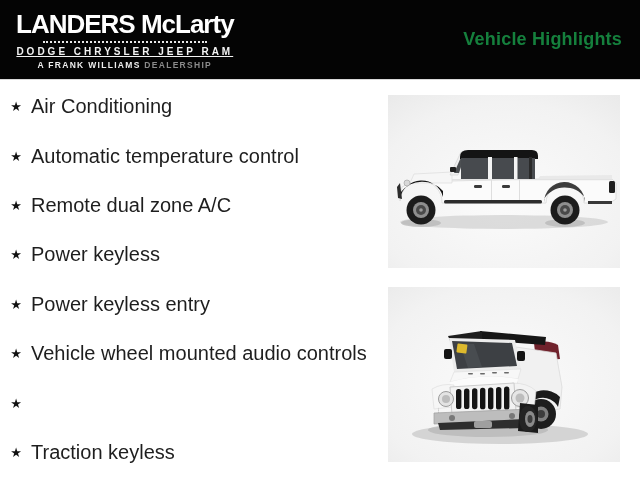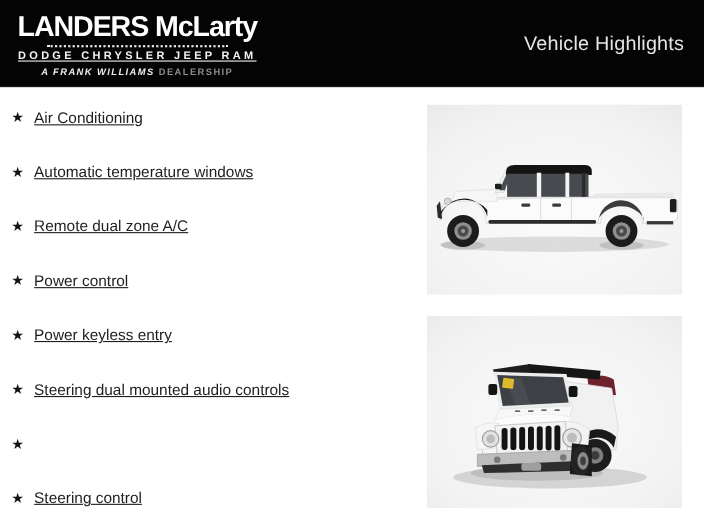--- a/index.html
+++ b/index.html
@@ -18,29 +18,29 @@
   .logo-name {
     color: #ffffff; font-weight: bold; font-size: 26px; line-height: 1.05;
     letter-spacing: -1px; white-space: nowrap;
   }
   .logo-divider { width: 164px; height: 0; border-bottom: 2px dotted #e8e8e8; margin: 3px 0 4px 0; }
   .logo-brands {
     color: #f3f3f3; font-weight: bold; font-size: 10px; letter-spacing: 3px;
     white-space: nowrap; line-height: 1; text-decoration: underline;
   }
   .logo-dealer { margin-top: 4px; font-size: 8.5px; letter-spacing: 1.3px; line-height: 1; white-space: nowrap; }
-  .logo-dealer .bold { color: #eeeeee; font-weight: bold; font-style: italic; }
+  .logo-dealer .bold { color: #eeeeee; font-weight: bold; }
   .logo-dealer .light { color: #8b8b8b; font-weight: bold; text-align: center; }
-  .header-title { color: #e5e5e5; font-size: 18px; font-weight: 400; letter-spacing: 0.2px; }
+  .header-title { color: #15803d; font-size: 18px; font-weight: 700; letter-spacing: 0.2px; }
 
   
   .features { position: absolute; left: 8px; top: 82px; margin: 0; padding: 0; list-style: none; width: 375px; }
   .feature { height: 49.4px; display: flex; align-items: center; }
   .feature .star { font-size: 13px; color: #111111; width: 16px; text-align: center; margin-right: 7px; flex: 0 0 auto; }
-  .feature .label { font-size: 14px; color: #1e1e1e; white-space: nowrap; text-decoration: underline; }
+  .feature .label { font-size: 20px; color: #1e1e1e; white-space: nowrap; }
 
   
   .photo { position: absolute; left: 388px; width: 232px; }
   .photo svg { display: block; }
   .photo-side { top: 95px; height: 173px; }
   .photo-front { top: 287px; height: 175px; }
 </style>
 </head>
 <body>
 
@@ -59,44 +59,44 @@
     <div class="header-title">Vehicle Highlights</div>
   </div>
 
   <ul class="features">
     <li class="feature">
       <span class="star">★</span>
       <span class="label">Air Conditioning</span>
     </li>
     <li class="feature">
       <span class="star">★</span>
-      <span class="label">Automatic temperature windows</span>
+      <span class="label">Automatic temperature control</span>
     </li>
     <li class="feature">
       <span class="star">★</span>
       <span class="label">Remote dual zone A/C</span>
     </li>
     <li class="feature">
       <span class="star">★</span>
-      <span class="label">Power control</span>
+      <span class="label">Power keyless</span>
     </li>
     <li class="feature">
       <span class="star">★</span>
       <span class="label">Power keyless entry</span>
     </li>
     <li class="feature">
       <span class="star">★</span>
-      <span class="label">Steering dual mounted audio controls</span>
-    </li>
-    <li class="feature">
-      <span class="star">★</span>
-    </li>
-    <li class="feature">
-      <span class="star">★</span>
-      <span class="label">Steering control</span>
+      <span class="label">Vehicle wheel mounted audio controls</span>
+    </li>
+    <li class="feature">
+      <span class="star">★</span>
+    </li>
+    <li class="feature">
+      <span class="star">★</span>
+      <span class="label">Traction keyless</span>
     </li>
   </ul>
 
   <div class="photo photo-side">
     <svg width="232" height="173" viewBox="0 0 232 173" xmlns="http://www.w3.org/2000/svg">
       <defs>
         <radialGradient id="bg1" cx="50%" cy="60%" r="80%">
           <stop offset="0%" stop-color="#fbfbfb"></stop>
           <stop offset="70%" stop-color="#f2f2f2"></stop>
           <stop offset="100%" stop-color="#e9e9e9"></stop>

